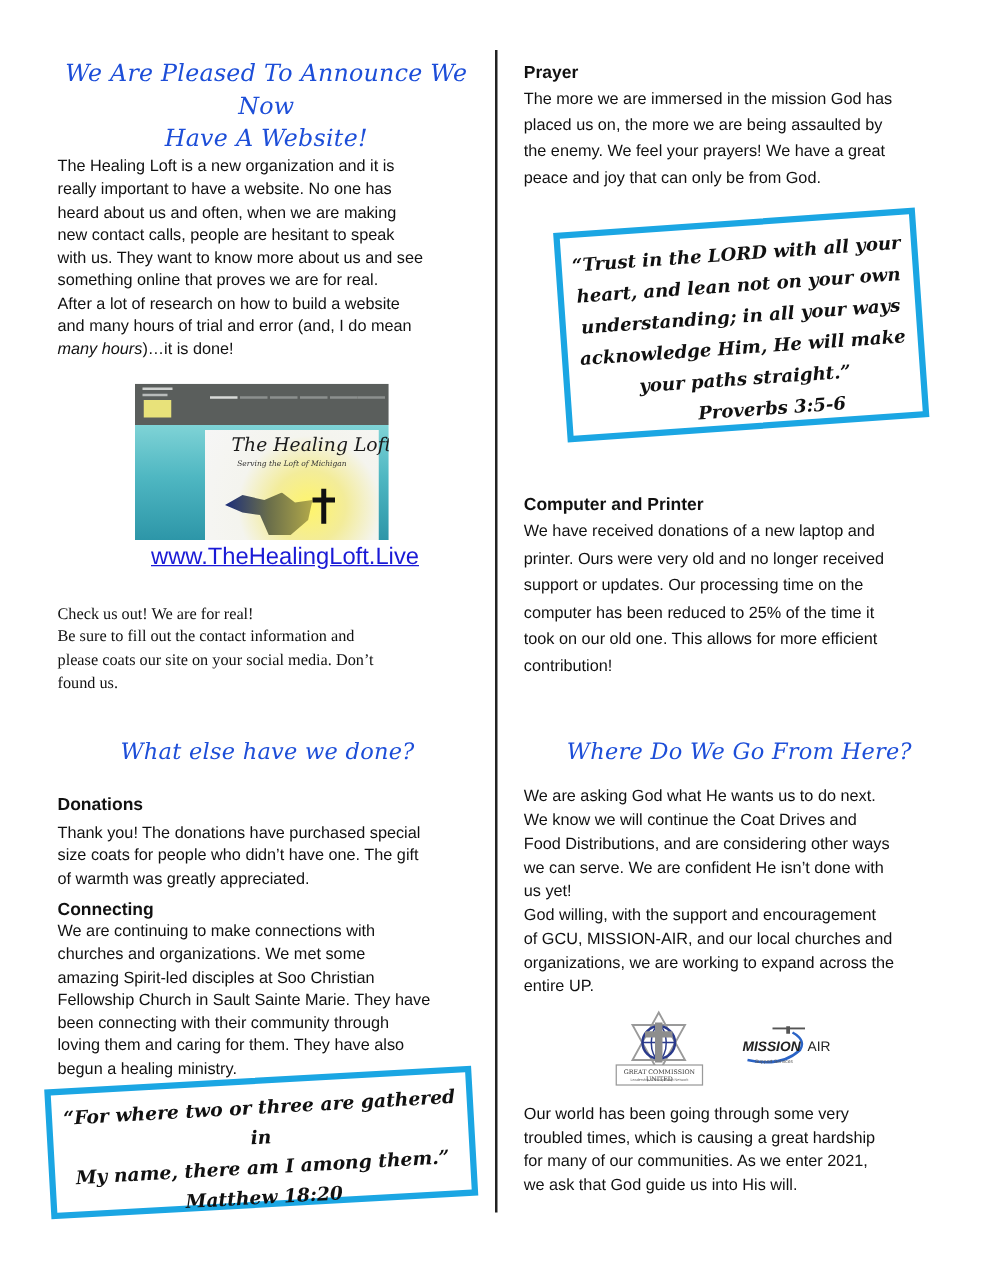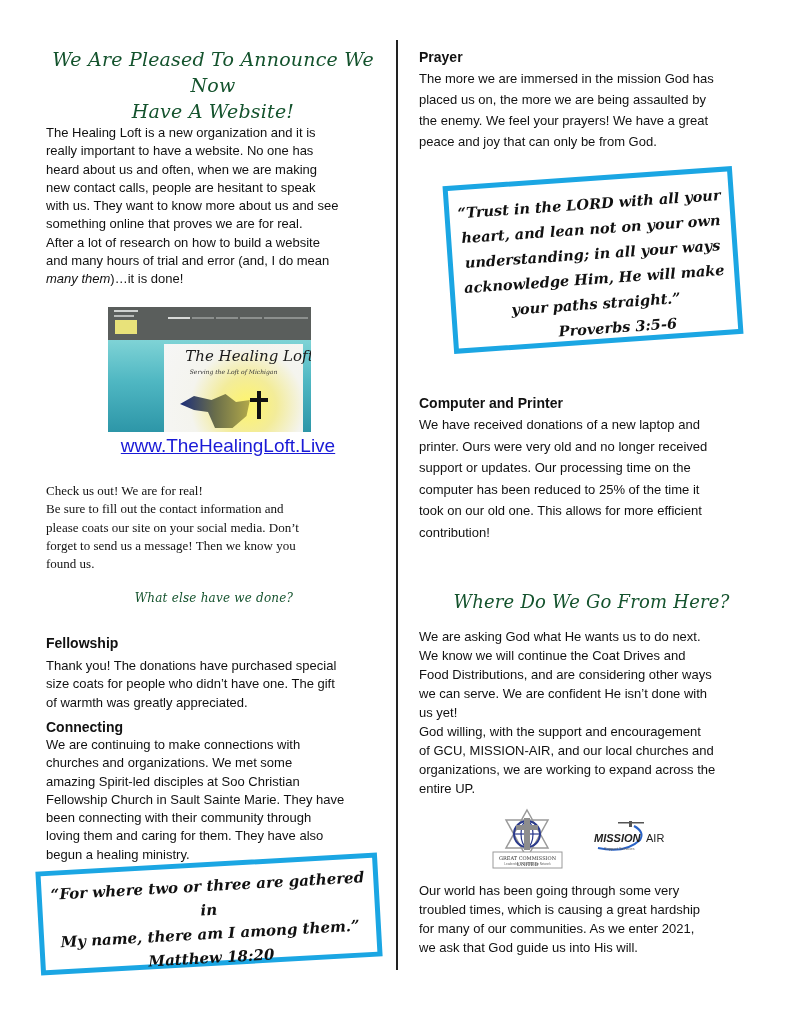--- a/index.html
+++ b/index.html
@@ -4,21 +4,21 @@
 <style>
   * { box-sizing: border-box; margin: 0; padding: 0; }
   html, body { width: 792px; height: 1024px; background: #ffffff; overflow: hidden; }
   body { position: relative; font-family: "Liberation Sans", "DejaVu Sans", sans-serif; color: #111; }
   .divider { position: absolute; left: 396px; top: 40px; width: 1.5px; height: 930px; background: #222; }
   .col { position: absolute; top: 0; }
   .col-left { left: 46px; width: 336px; }
   .col-right { left: 419px; width: 345px; }
   .script-head {
     font-family: "DejaVu Serif", serif; font-style: italic; font-weight: normal;
-    text-align: center; color: #14532d; letter-spacing: 0.2px;
+    text-align: center; color: #1d4ed8; letter-spacing: 0.2px;
   }
   .body-text { font-size: 13px; line-height: 18.3px; color: #111; }
   .sub-head { font-size: 14px; font-weight: bold; color: #111; line-height: 18px; }
   .abs { position: absolute; }
   .quote-card {
     position: absolute; background: #fff; border: 5px solid #1ba6e3;
     font-family: "DejaVu Serif", serif; font-style: italic; font-weight: bold;
     color: #111; text-align: center;
   }
   .web-link { color: #1a1ad6; text-decoration: underline; font-size: 19px; text-align: center; display: block; }
@@ -55,21 +55,21 @@
 
   <div class="abs body-text" style="left:0; top:124px; width:340px;">
     <div>The Healing Loft is a new organization and it is</div>
     <div>really important to have a website.  No one has</div>
     <div>heard about us and often, when we are making</div>
     <div>new contact calls, people are hesitant to speak</div>
     <div>with us.  They want to know more about us and see</div>
     <div>something online that proves we are for real.</div>
     <div>After a lot of research on how to build a website</div>
     <div>and many hours of trial and error (and, I do mean</div>
-    <div><em>many them</em><span>)…it is done!</span></div>
+    <div><em>many hours</em><span>)…it is done!</span></div>
   </div>
 
   <div class="site-shot" style="left:62px; top:307px; width:203px; height:125px;">
     <div class="site-nav">
       <div style="position:absolute; left:6px; top:3px; width:24px; height:2px; background:#cfd2d0;"></div>
       <div style="position:absolute; left:6px; top:8px; width:20px; height:2px; background:#b9bcba;"></div>
       <div style="position:absolute; left:7px; top:13px; width:22px; height:14px; background:#e8e27a;"></div>
       <div class="nav-item" style="left:60px; background:#d8dad8;"></div>
       <div class="nav-item" style="left:84px;"></div>
       <div class="nav-item" style="left:108px;"></div>
@@ -86,27 +86,26 @@
       <div class="cross-h"></div>
     </div>
   </div>
 
   <a class="abs web-link" style="left:52px; top:435px; width:260px;">www.TheHealingLoft.Live</a>
 
   <div class="abs body-text" style="left:0; top:482px; width:340px;font-family:Liberation Serif, serif;">
     <div>Check us out!  We are for real!</div>
     <div>Be sure to fill out the contact information and</div>
     <div>please coats our site on your social media.  Don’t</div>
-    <div>forget to send us a message!  Then we know you</div>
     <div>found us.</div>
   </div>
 
-  <div class="abs script-head" style="left:0; top:591px; width:336px; font-size:12px;">What else have we done?</div>
-
-  <div class="abs sub-head" style="left:0; top:634px;">Fellowship</div>
+  <div class="abs script-head" style="left:0; top:591px; width:336px; font-size:18px;">What else have we done?</div>
+
+  <div class="abs sub-head" style="left:0; top:634px;">Donations</div>
   <div class="abs body-text" style="left:0; top:657px; width:340px;">
     <div>Thank you! The donations have purchased special</div>
     <div>size coats for people who didn’t have one.  The gift</div>
     <div>of warmth was greatly appreciated.</div>
   </div>
 
   <div class="abs sub-head" style="left:0; top:718px;">Connecting</div>
   <div class="abs body-text" style="left:0; top:736px; width:340px;">
     <div>We are continuing to make connections with</div>
     <div>churches and organizations.  We met some</div>

